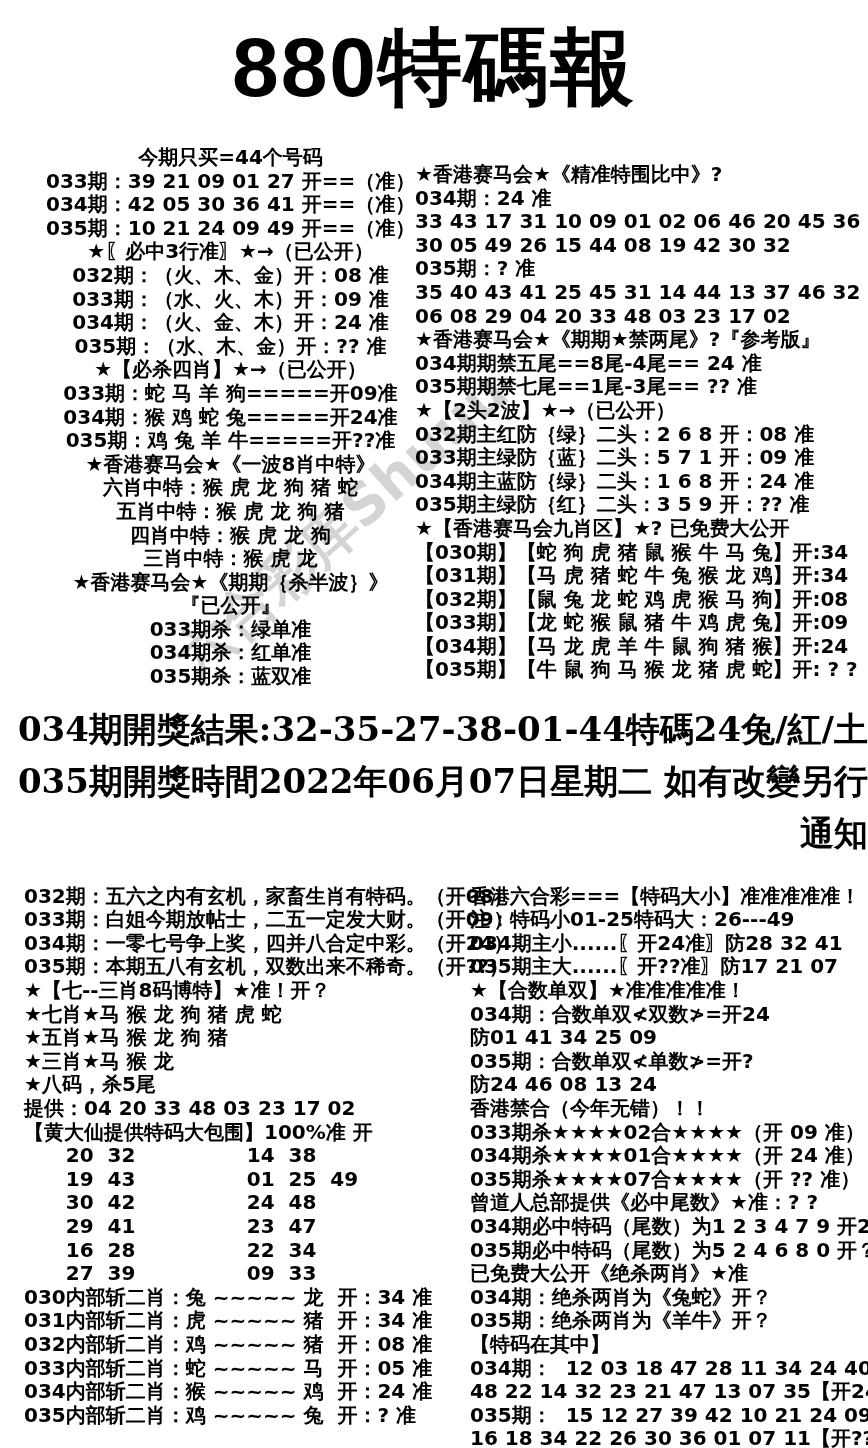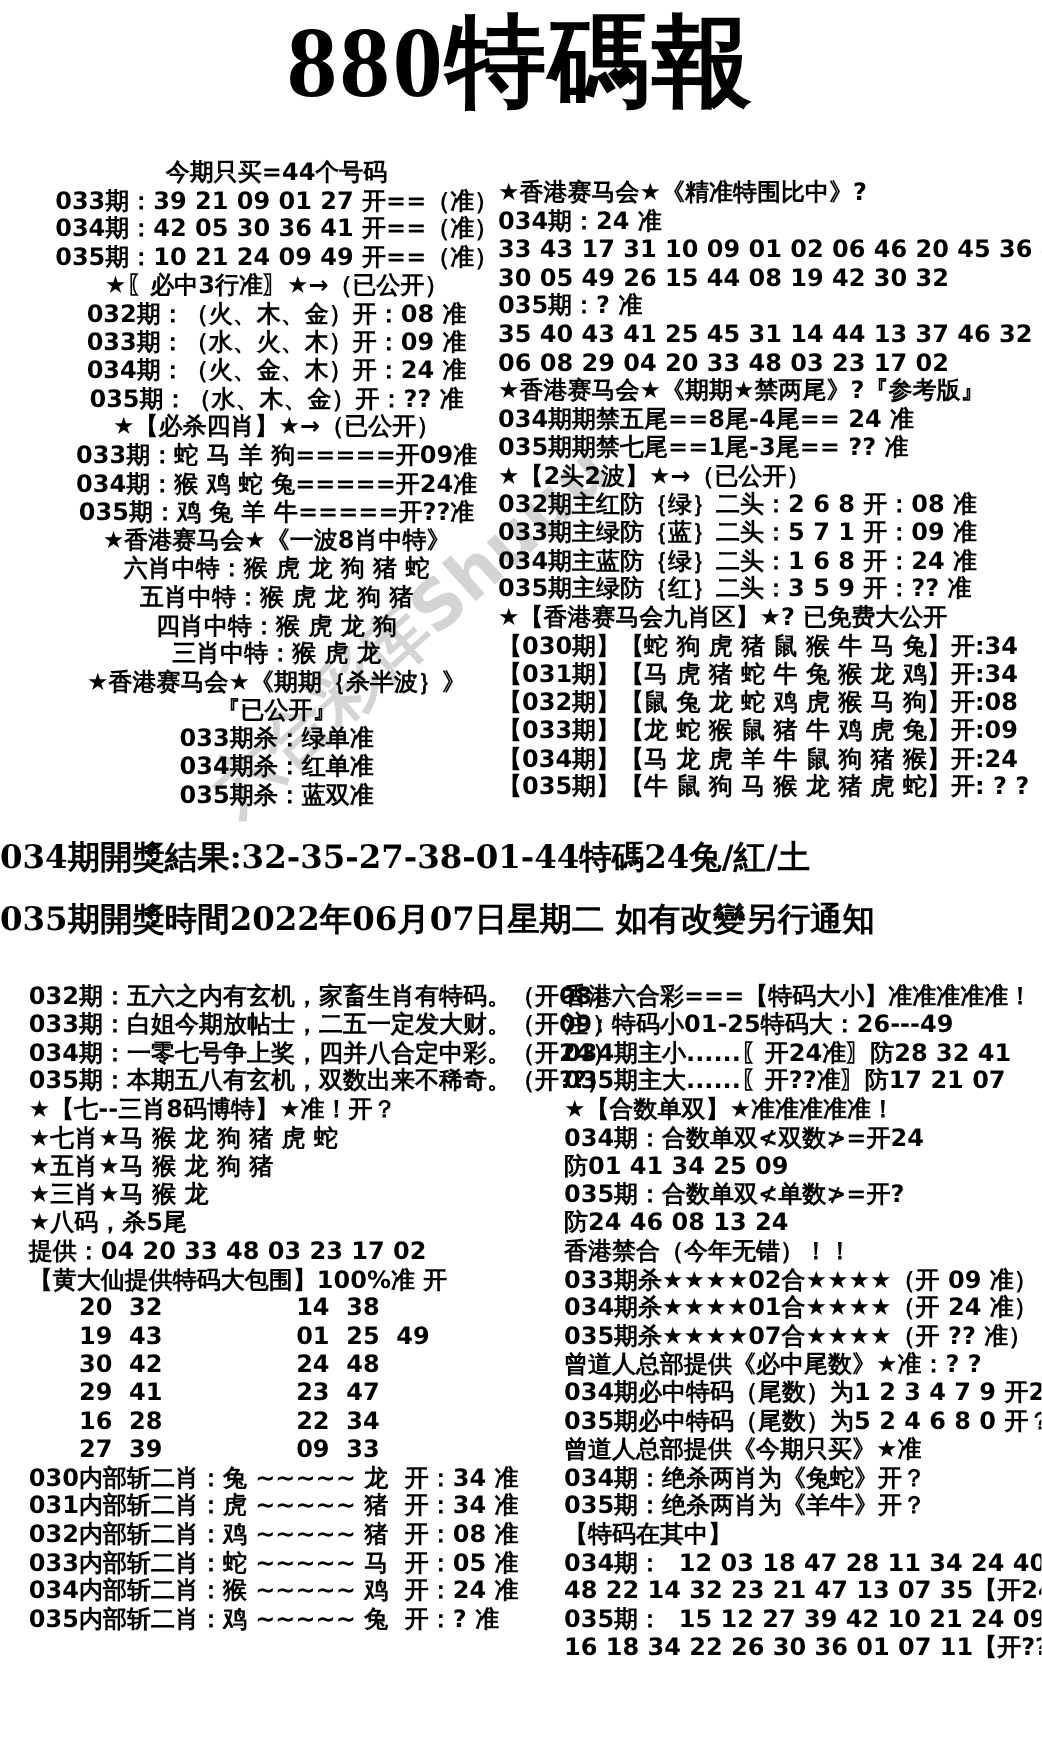--- a/index.html
+++ b/index.html
@@ -8,41 +8,41 @@
     width:868px; height:1448px;
     background:#ffffff;
     color:#000;
     font-family:"DejaVu Sans", sans-serif;
     font-weight:bold;
     overflow:hidden;
   }
   .content { position:relative; z-index:1; }
   .title {
     text-align:center;
-    font-family:Liberation Serif, serif;
+    font-family:Liberation Sans, sans-serif;
     font-weight:900;
     font-size:84px;
     line-height:106px;
-    padding-top:0;
+    padding-top:14px;
     letter-spacing:2px;
   }
   .top-cols { display:flex; margin-top:26px; }
   .top-left  { width:369px; margin-left:46px;text-align:center; }
   .top-right { width:453px; padding-top:17px; }
   .line {
     white-space:pre;
     font-size:20px;
     line-height:23.6px;
   }
   .banner {
     margin-top:14px;
-    text-align:left;
+    text-align:right;
     font-family:"DejaVu Serif", serif;
     font-weight:bold;
-    font-size:27px;
+    font-size:34px;
     line-height:52px;
   }
   .bottom-cols { display:flex; margin-top:26px; }
   .bottom-left  { width:446px; margin-left:24px; }
   .bottom-right { width:398px; }
   .watermark {
     position:absolute;
     z-index:0;
     left:210px; top:620px;
     width:400px;
@@ -159,21 +159,21 @@
           <div class="line">防01 41 34 25 09</div>
           <div class="line">035期：合数单双≮单数≯=开?</div>
           <div class="line">防24 46 08 13 24</div>
           <div class="line">香港禁合（今年无错）！！</div>
           <div class="line">033期杀★★★★02合★★★★（开 09 准）</div>
           <div class="line">034期杀★★★★01合★★★★（开 24 准）</div>
           <div class="line">035期杀★★★★07合★★★★（开 ?? 准）</div>
           <div class="line">曾道人总部提供《必中尾数》★准：? ?</div>
           <div class="line">034期必中特码（尾数）为1 2 3 4 7 9 开24</div>
           <div class="line">035期必中特码（尾数）为5 2 4 6 8 0 开？</div>
-          <div class="line">曾道人总部提供《今期只买》★准</div>
+          <div class="line">已免费大公开《绝杀两肖》★准</div>
           <div class="line">034期：绝杀两肖为《兔蛇》开？</div>
           <div class="line">035期：绝杀两肖为《羊牛》开？</div>
           <div class="line">【特码在其中】</div>
           <div class="line">034期：  12 03 18 47 28 11 34 24 40 25</div>
           <div class="line">48 22 14 32 23 21 47 13 07 35【开24】</div>
           <div class="line">035期：  15 12 27 39 42 10 21 24 09 49</div>
           <div class="line">16 18 34 22 26 30 36 01 07 11【开??】</div>
         </div>
     </div>
 

